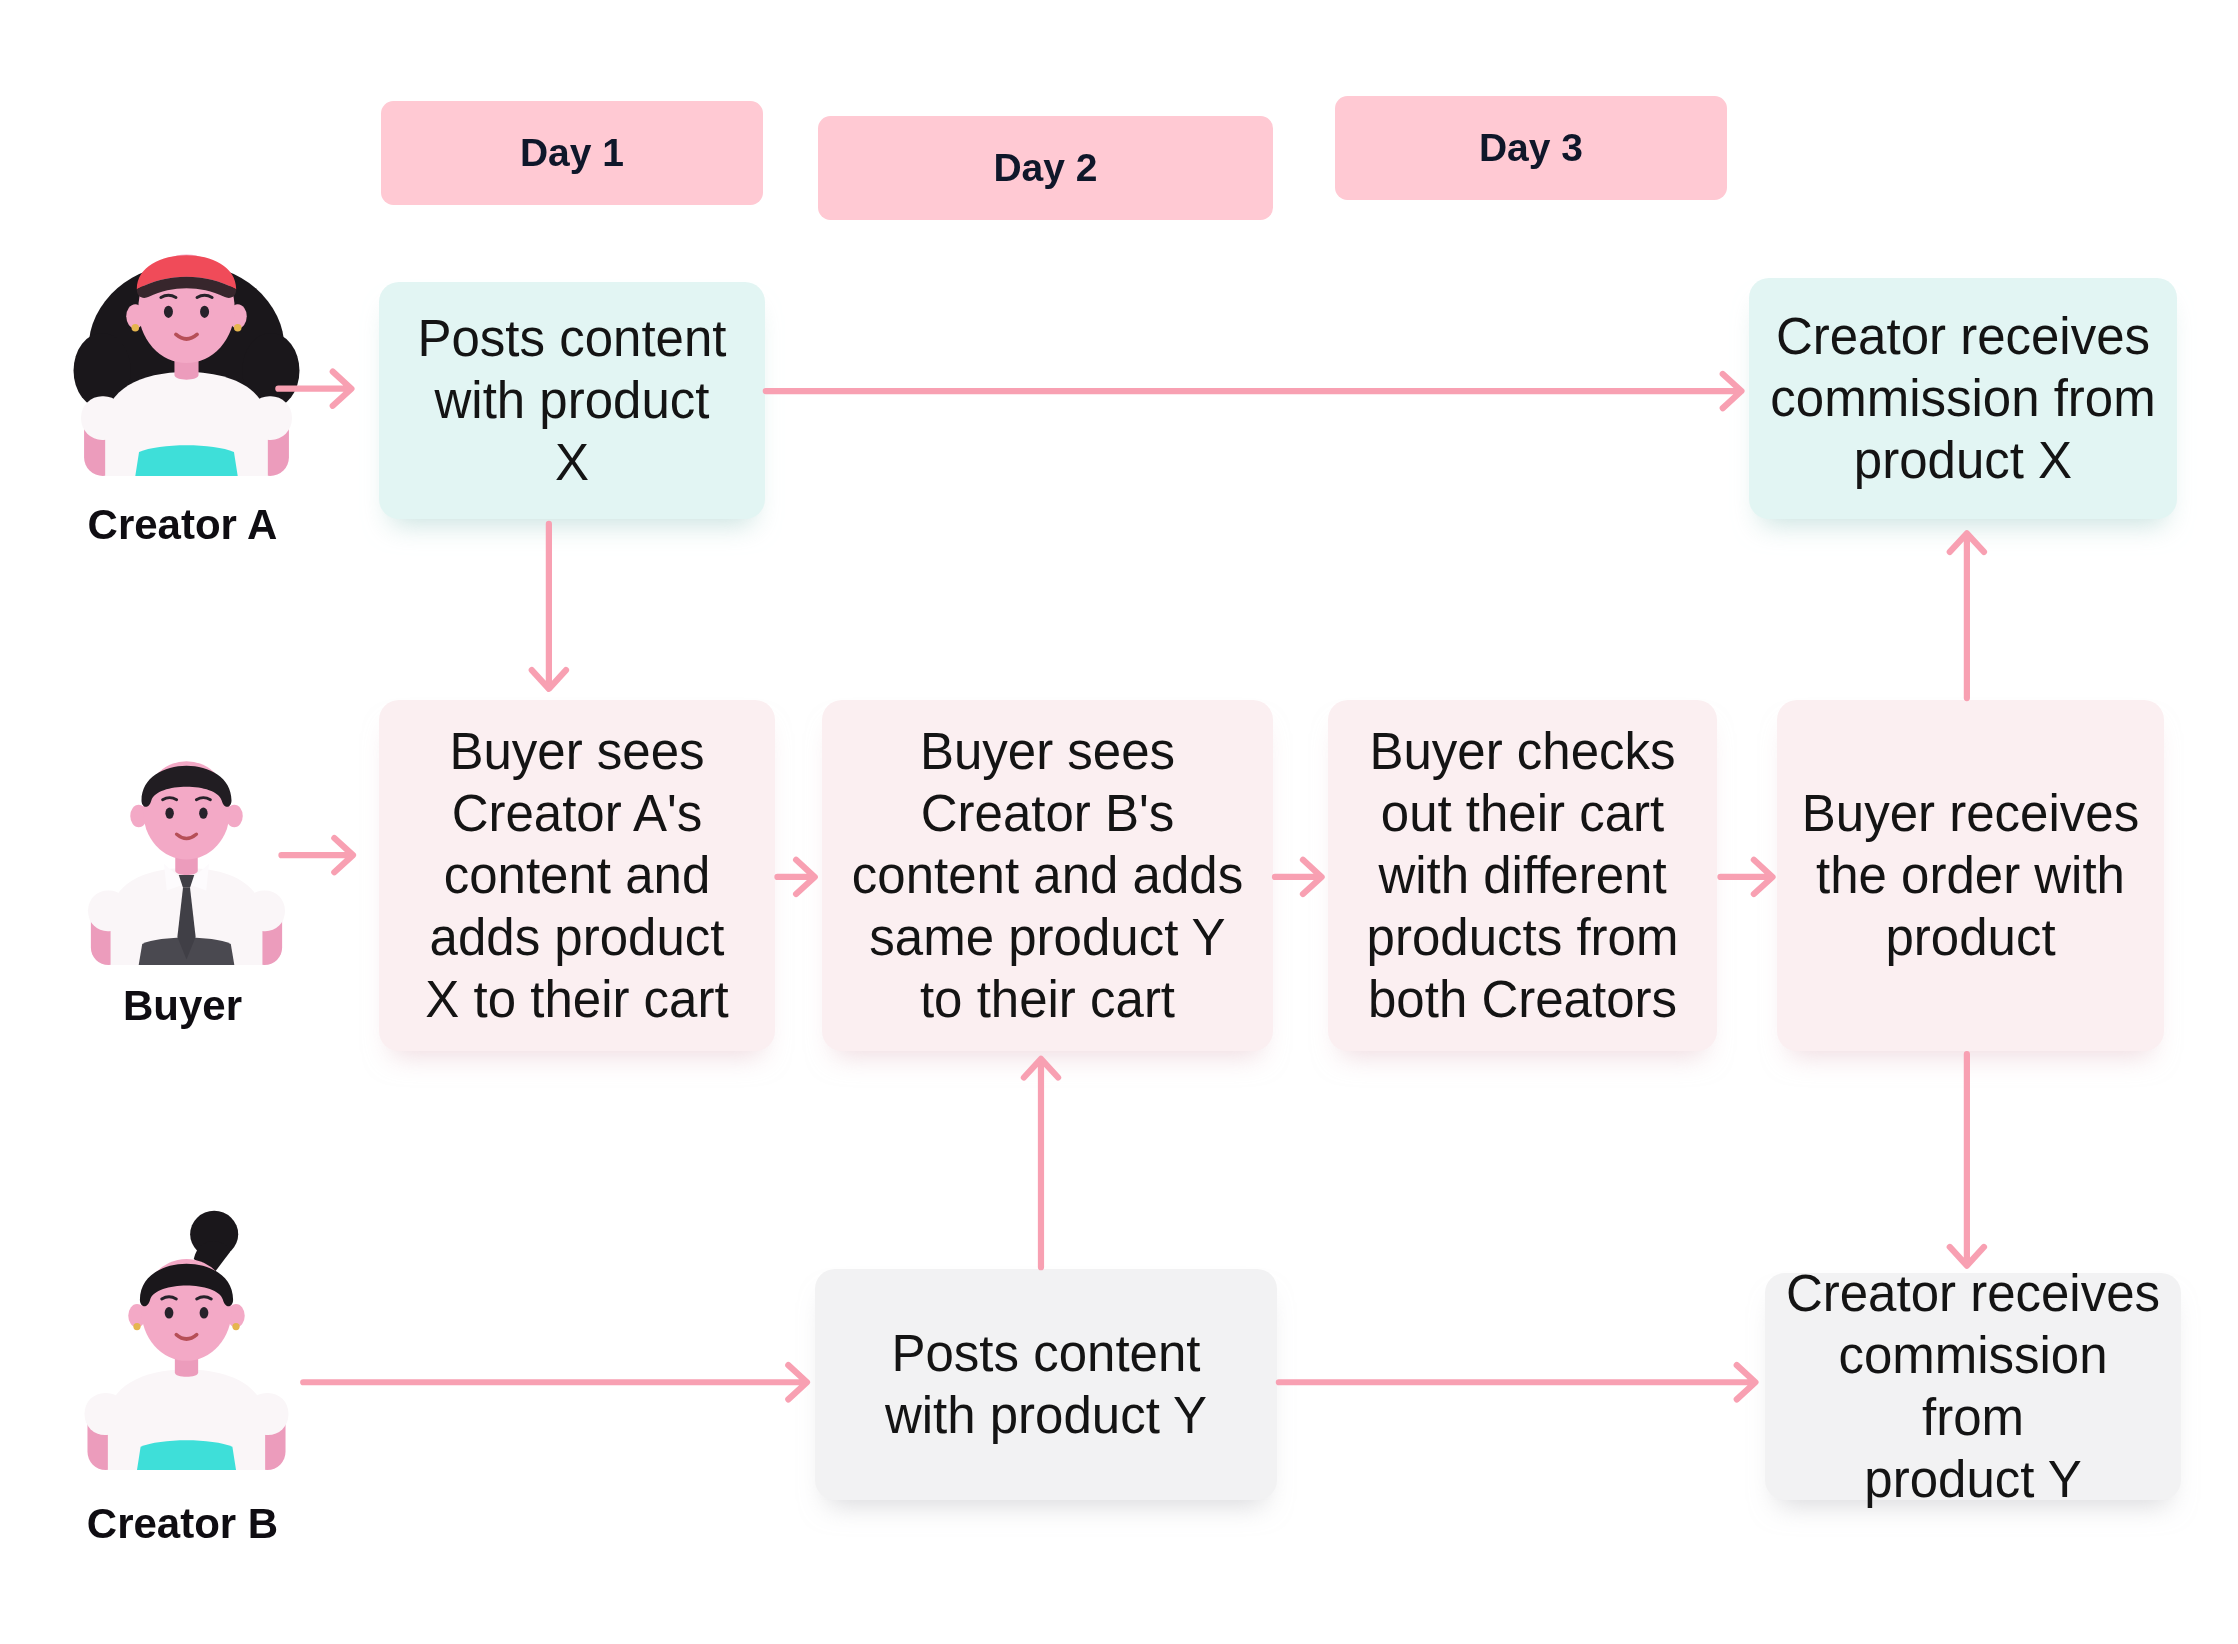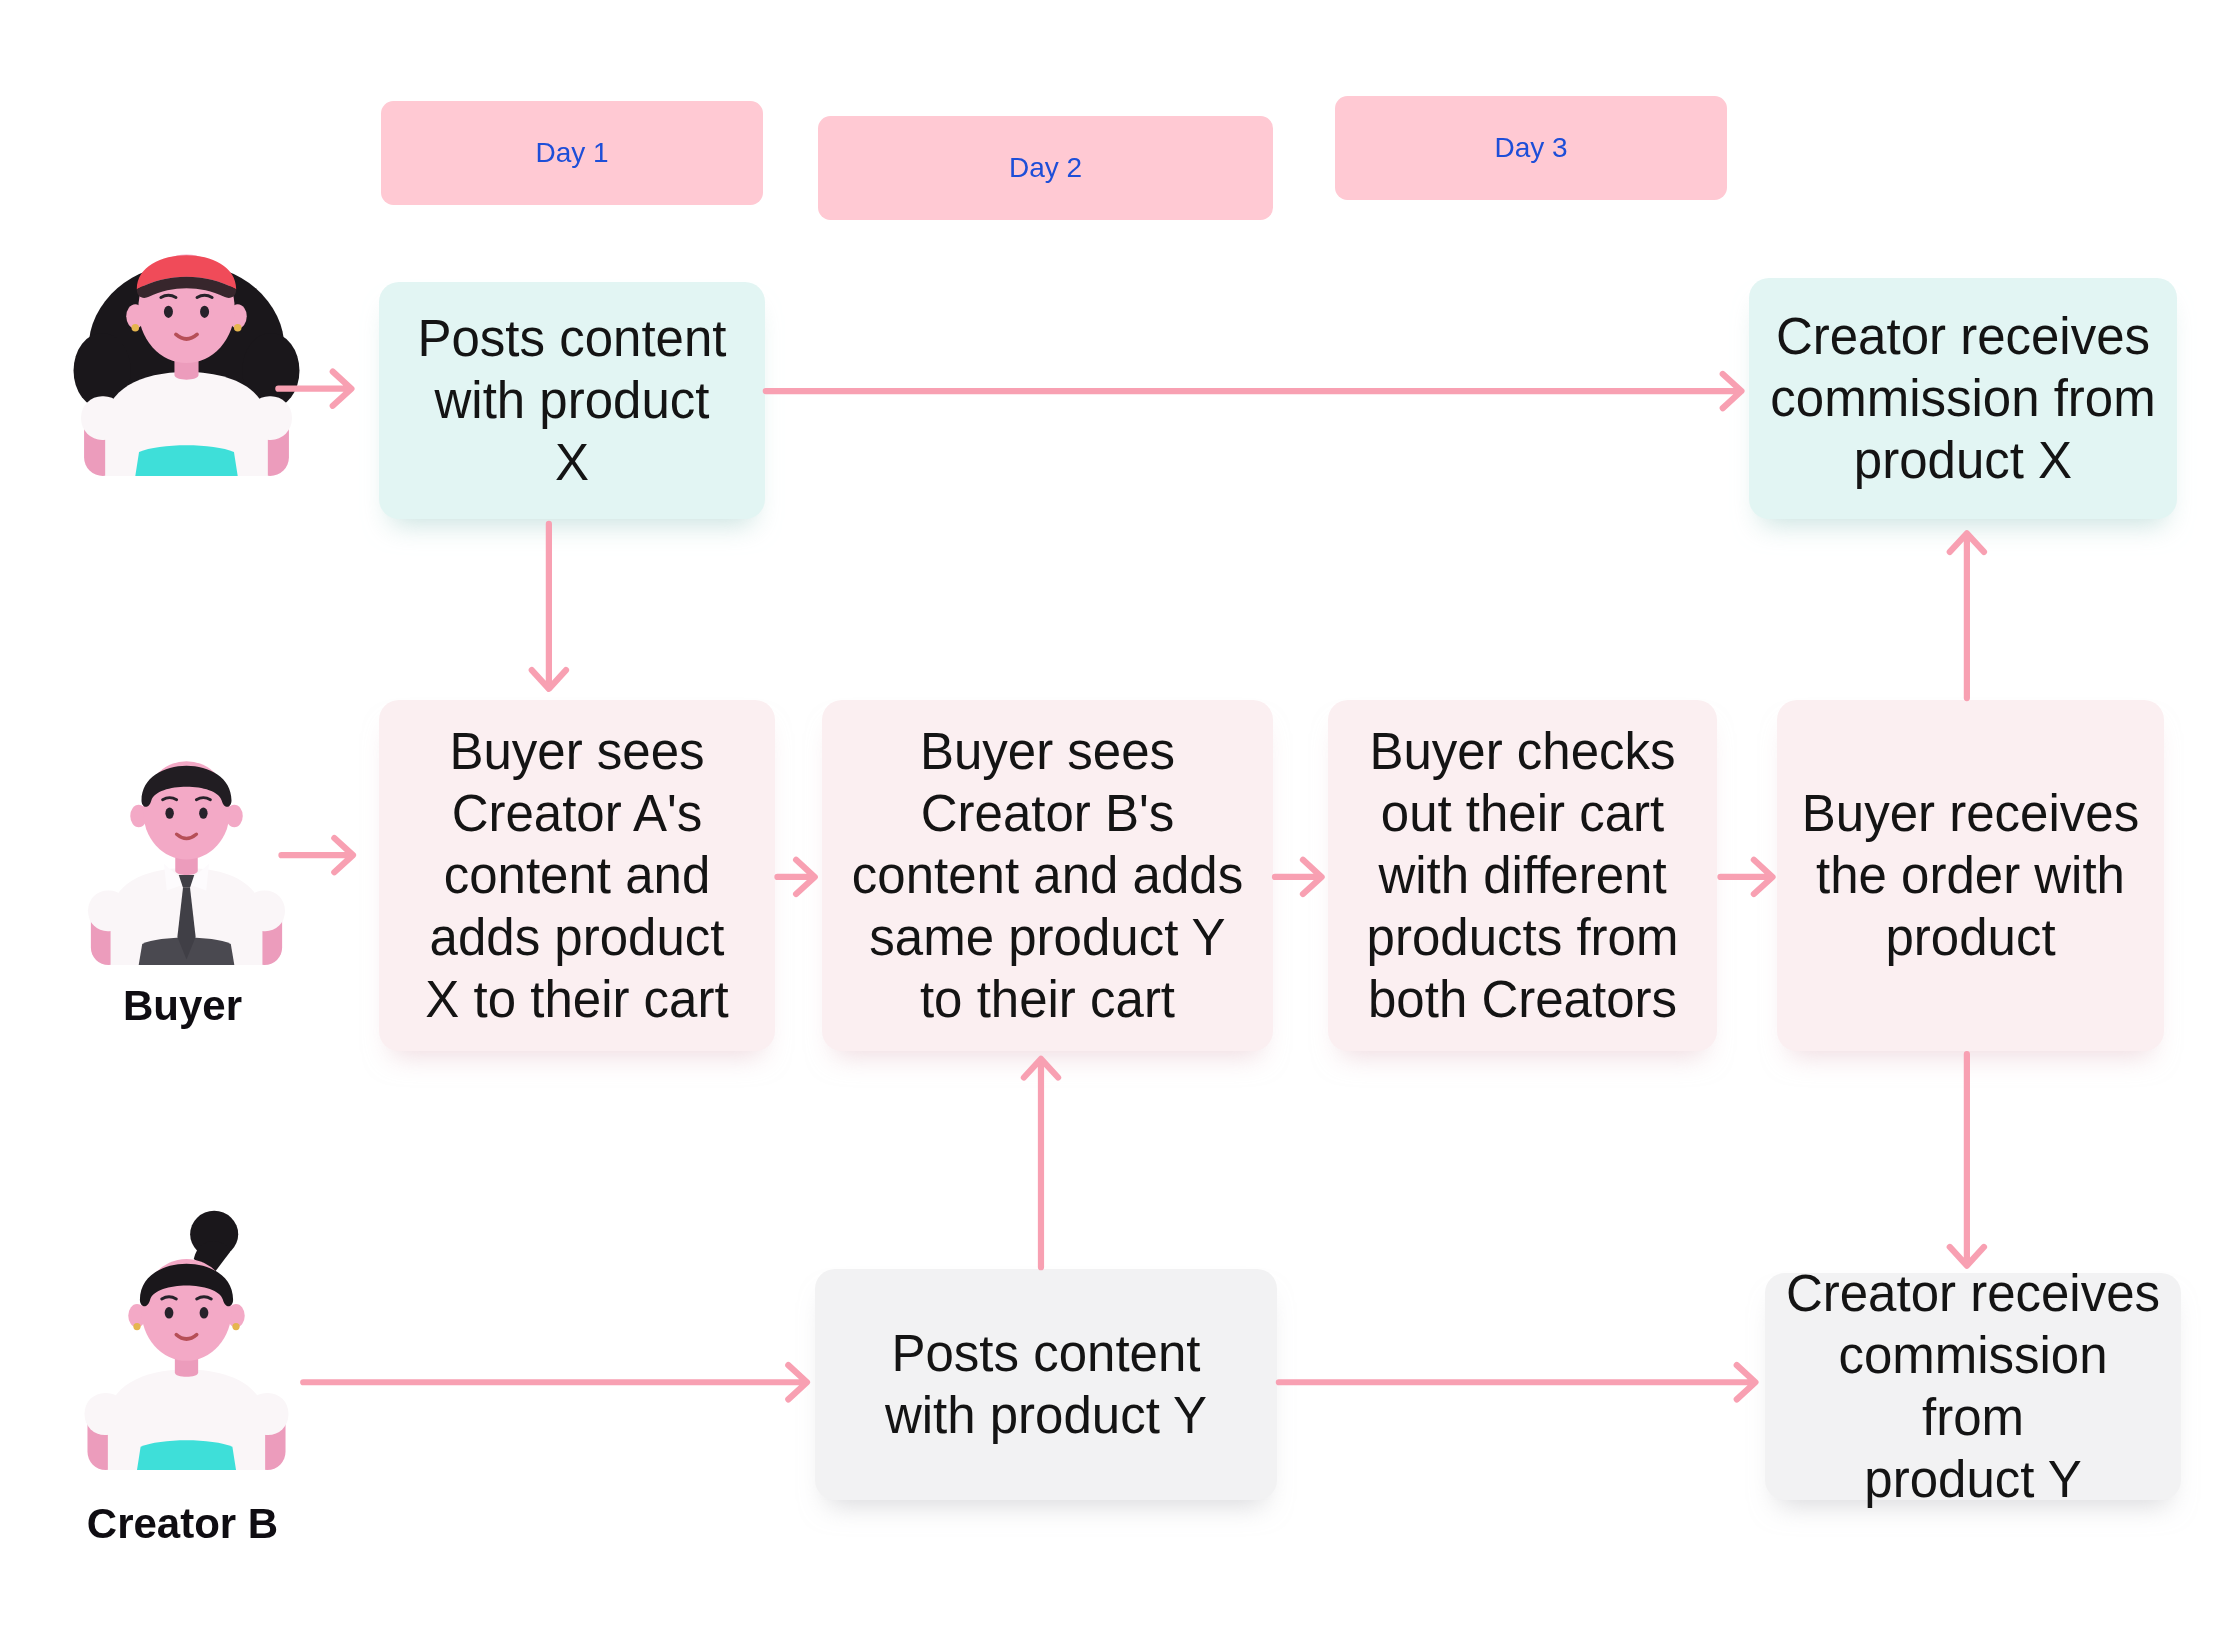--- a/index.html
+++ b/index.html
@@ -19,21 +19,21 @@
     background:var(--background);
     overflow:hidden;
     font-family:"Liberation Sans", sans-serif;
     color:var(--text);
   }
   .abs{position:absolute;}
   .day-pill{
     background:var(--day-pill);
     border-radius:12.4px;
     display:flex;align-items:center;justify-content:center;
-    font-size:28px;font-weight:normal;color:#1d4ed8;
+    font-size:39px;font-weight:bold;color:#0f172a;
   }
   .box{
     border-radius:20px;
     display:flex;align-items:center;justify-content:center;
     text-align:center;
     font-size:51px;line-height:62px;
     white-space:pre-line;
     padding:7.8px 18.7px;
   }
   .box--teal{background:var(--box-teal);box-shadow:0 17px 26.4px -12.4px rgba(170,210,206,.65);}
@@ -81,20 +81,21 @@
       <ellipse cx="160" cy="118" rx="64" ry="72" fill="#F3A9C6"></ellipse>
       <ellipse cx="136" cy="122" rx="6" ry="8" fill="#26222A"></ellipse>
       <ellipse cx="184" cy="122" rx="6" ry="8" fill="#26222A"></ellipse>
       <path d="M126,103 Q136,97 146,103" stroke="#26222A" stroke-width="4" fill="none" stroke-linecap="round"></path>
       <path d="M174,103 Q184,97 194,103" stroke="#26222A" stroke-width="4" fill="none" stroke-linecap="round"></path>
       <path d="M146,152 Q160,164 174,152" stroke="#B64F57" stroke-width="5" fill="none" stroke-linecap="round"></path>
       <path d="M94,92 C94,32 226,32 226,92 C184,70 136,70 94,92 Z" fill="#F04B59"></path>
       <path d="M94,92 C136,70 184,70 226,92 C226,102 218,106 210,102 C178,87 142,87 110,102 C102,106 94,102 94,92 Z" fill="#37262C"></path>
     </svg>
   </div>
+  <div class="abs actor-label" style="left:27px;top:501px;width:311px;">Creator A</div>
 
   <div class="abs" style="left:74px;top:717px;width:225px;height:257px;">
     <svg class="avatar-svg" viewBox="0 0 320 340">
       <rect x="24" y="246" width="50" height="94" rx="25" fill="#EC9CBC"></rect>
       <rect x="246" y="246" width="50" height="94" rx="25" fill="#EC9CBC"></rect>
       <path d="M52,340 L52,272 C52,226 98,202 160,202 C222,202 268,226 268,272 L268,340 Z" fill="#FAF6F8"></path>
       <rect x="20" y="234" width="58" height="58" rx="28" fill="#FAF6F8"></rect>
       <rect x="242" y="234" width="58" height="58" rx="28" fill="#FAF6F8"></rect>
       <path d="M92,340 L97,310 C124,298 196,298 223,310 L228,340 Z" fill="#4A4950"></path>
       <path d="M144,162 L176,162 L176,206 C176,214 144,214 144,206 Z" fill="#EC9CBC"></path>

